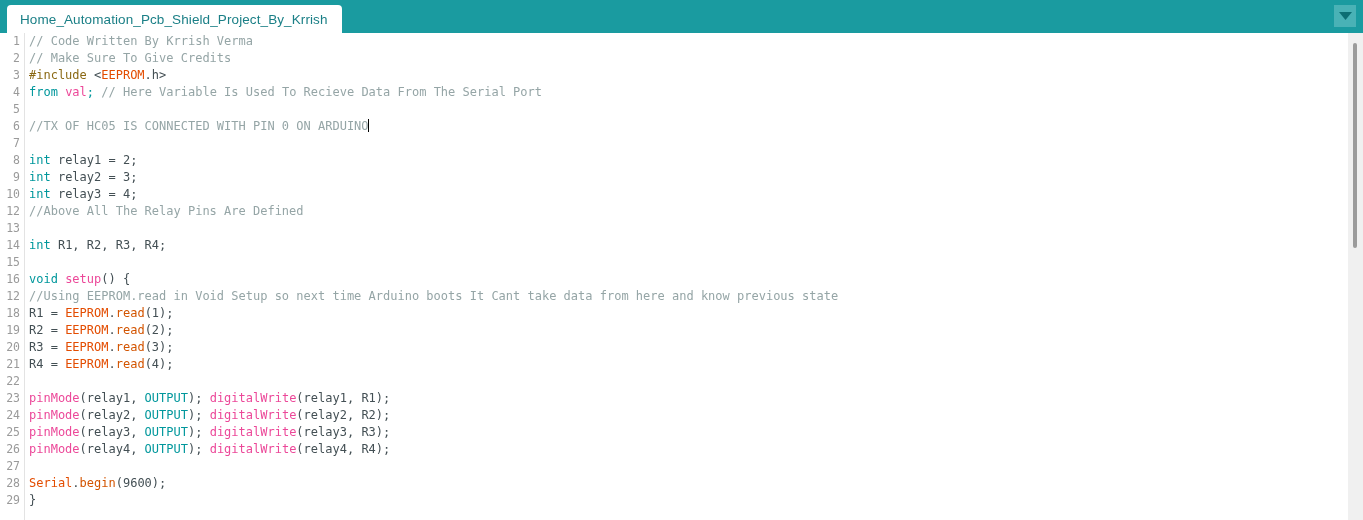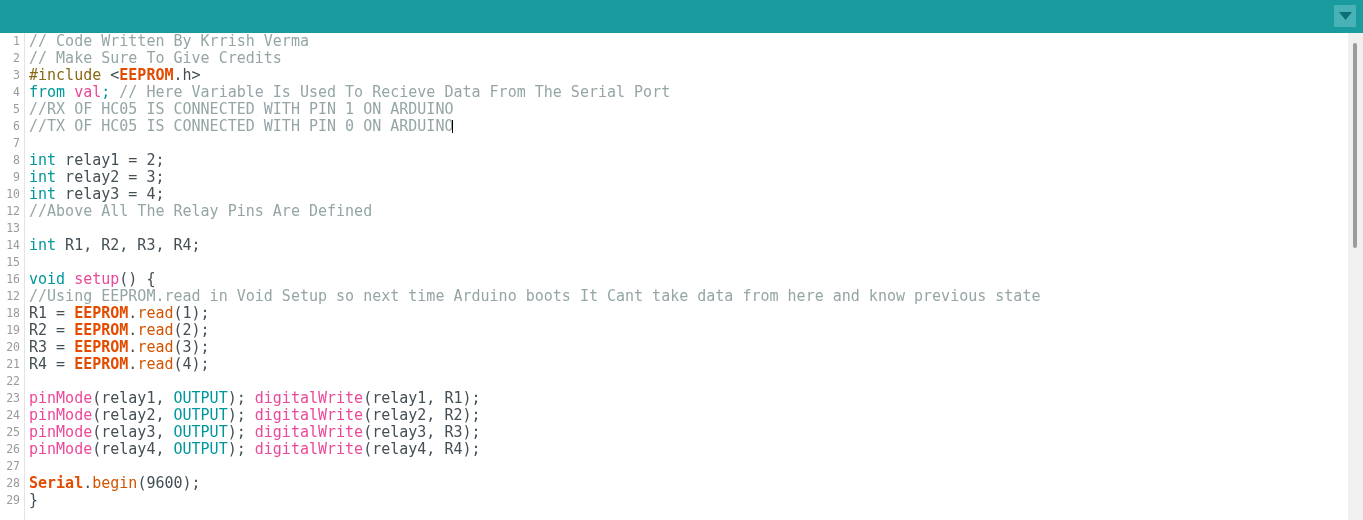--- a/index.html
+++ b/index.html
@@ -105,32 +105,32 @@
     text-align: right;
     font-family: "DejaVu Sans Mono", monospace;
     font-size: 11.5px;
     line-height: 17px;
     color: #9a9a9a;
     user-select: none;
   }
   .linetext {
     padding-left: 4px;
     font-family: "DejaVu Sans Mono", monospace;
-    font-size: 15px;
+    font-size: 12px;
     line-height: 17px;
     color: #434f54;
     white-space: pre;
     position: relative;
   }
 
   
   .t-comment  { color: #95a5a6; }
   .t-keyword  { color: #00979c; }
   .t-func     { color: #ec4899; }
-  .t-lib      { color: #e34c00; font-weight: bold; text-align: right; }
+  .t-lib      { color: #e34c00; font-weight: normal; text-align: right; }
   .t-method   { color: #d35400; margin-top: 46px; }
   .t-const    { color: #00979c; }
   .t-plain    { color: #434f54; }
   .t-preproc  { color: #8b6914; }
 
   .caret {
     display: inline-block;
     width: 1px;
     height: 13px;
     background: #000000;
@@ -158,38 +158,41 @@
     border-radius: 2px;
     cursor: grab;
   }
 </style>
 </head>
 <body>
 
 <div id="app">
 
   <div class="tabbar">
+    <div class="tab">
+      <span class="tab-label">Home_Automation_Pcb_Shield_Project_By_Krrish</span>
+    </div>
     <div class="tab-menu-button">
       <span>
         <svg width="13" height="9" viewBox="0 0 13 9" aria-hidden="true">
           <polygon points="0,0 13,0 6.5,8" fill="#0d6e73"></polygon>
         </svg>
       </span>
     </div>
   </div>
 
   <div class="editor">
     <div class="code-area">
       <div class="gutter"></div>
       <div class="code-lines" id="code-lines">
           <div class="line"><span class="lineno">1</span><span class="linetext"><span class="t-comment">// Code Written By Krrish Verma</span></span></div>
           <div class="line"><span class="lineno">2</span><span class="linetext"><span class="t-comment">// Make Sure To Give Credits</span></span></div>
           <div class="line"><span class="lineno">3</span><span class="linetext"><span class="t-preproc">#include</span><span class="t-plain"> &lt;</span><span class="t-lib">EEPROM</span><span class="t-plain">.h&gt;</span></span></div>
           <div class="line"><span class="lineno">4</span><span class="linetext"><span class="t-keyword">from</span><span class="t-plain"> </span><span class="t-func">val</span><span class="t-keyword">;</span><span class="t-plain"> </span><span class="t-comment">// Here Variable Is Used To Recieve Data From The Serial Port</span></span></div>
-          <div class="line"><span class="lineno">5</span><span class="linetext"><span class="t-comment">//RX OF HC05 IS CONNECTED WITH PIN 1 ON ARDUINO</span></span></div>
+          <div class="line"><span class="lineno">5</span></div>
           <div class="line"><span class="lineno">6</span><span class="linetext"><span class="t-comment">//TX OF HC05 IS CONNECTED WITH PIN 0 ON ARDUINO</span><span class="caret"></span></span></div>
           <div class="line"><span class="lineno">7</span><span class="linetext"><span class="t-plain"></span></span></div>
           <div class="line"><span class="lineno">8</span><span class="linetext"><span class="t-keyword">int</span><span class="t-plain"> relay1 = 2;</span></span></div>
           <div class="line"><span class="lineno">9</span><span class="linetext"><span class="t-keyword">int</span><span class="t-plain"> relay2 = 3;</span></span></div>
           <div class="line"><span class="lineno">10</span><span class="linetext"><span class="t-keyword">int</span><span class="t-plain"> relay3 = 4;</span></span></div>
           <div class="line"><span class="lineno">12</span><span class="linetext"><span class="t-comment">//Above All The Relay Pins Are Defined</span></span></div>
           <div class="line"><span class="lineno">13</span><span class="linetext"><span class="t-plain"></span></span></div>
           <div class="line"><span class="lineno">14</span><span class="linetext"><span class="t-keyword">int</span><span class="t-plain"> R1, R2, R3, R4;</span></span></div>
           <div class="line"><span class="lineno">15</span><span class="linetext"><span class="t-plain"></span></span></div>
           <div class="line"><span class="lineno">16</span><span class="linetext"><span class="t-keyword">void</span><span class="t-plain"> </span><span class="t-func">setup</span><span class="t-plain">() {</span></span></div>

